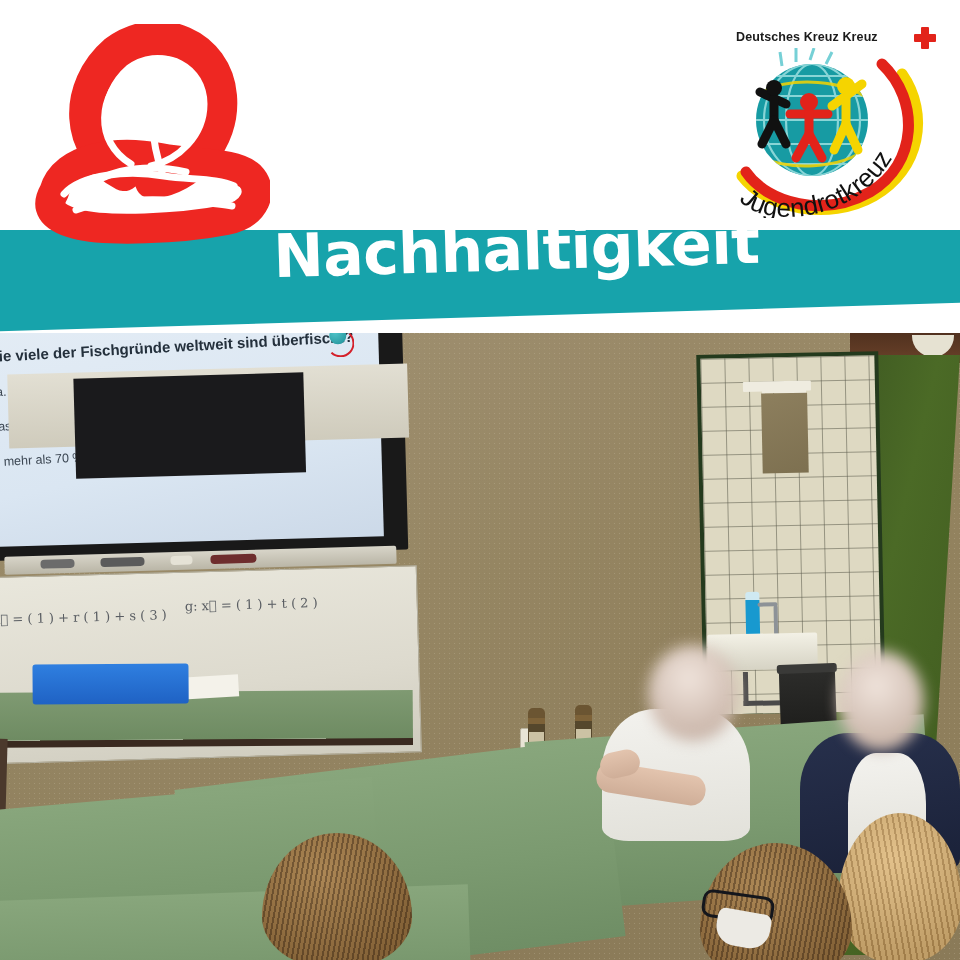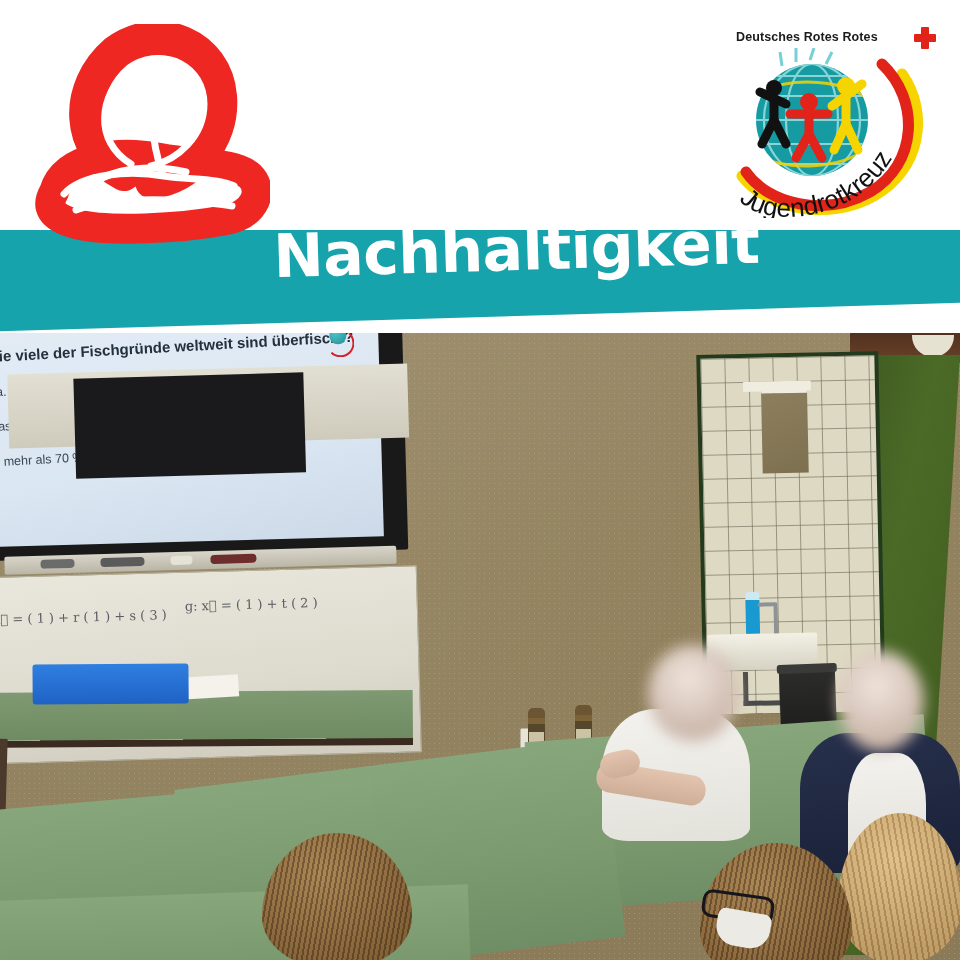--- a/index.html
+++ b/index.html
@@ -635,21 +635,21 @@
 
         <path d="M44 170 C62 150 108 146 144 152 C170 156 198 154 214 162"></path>
         <path d="M56 186 C82 176 128 174 164 177 C186 179 200 180 212 182"></path>
         <path d="M82 154 C106 142 140 142 166 148"></path>
       </g>
     </svg>
   </div>
 
   <div class="jrk-logo">
 
-    <div class="drk-line">Deutsches Rotes Rotes</div>
+    <div class="drk-line">Deutsches Kreuz Kreuz</div>
 
     <div class="drk-cross">
       <span class="h"></span>
         <span class="v"></span>
     </div>
 
     <svg viewBox="0 0 220 170" width="220" height="170" style="position:absolute;left:0;top:26px;" aria-hidden="true">
       <defs>
         <clipPath id="globeclip">
             <circle cx="88" cy="72" r="56"></circle>

